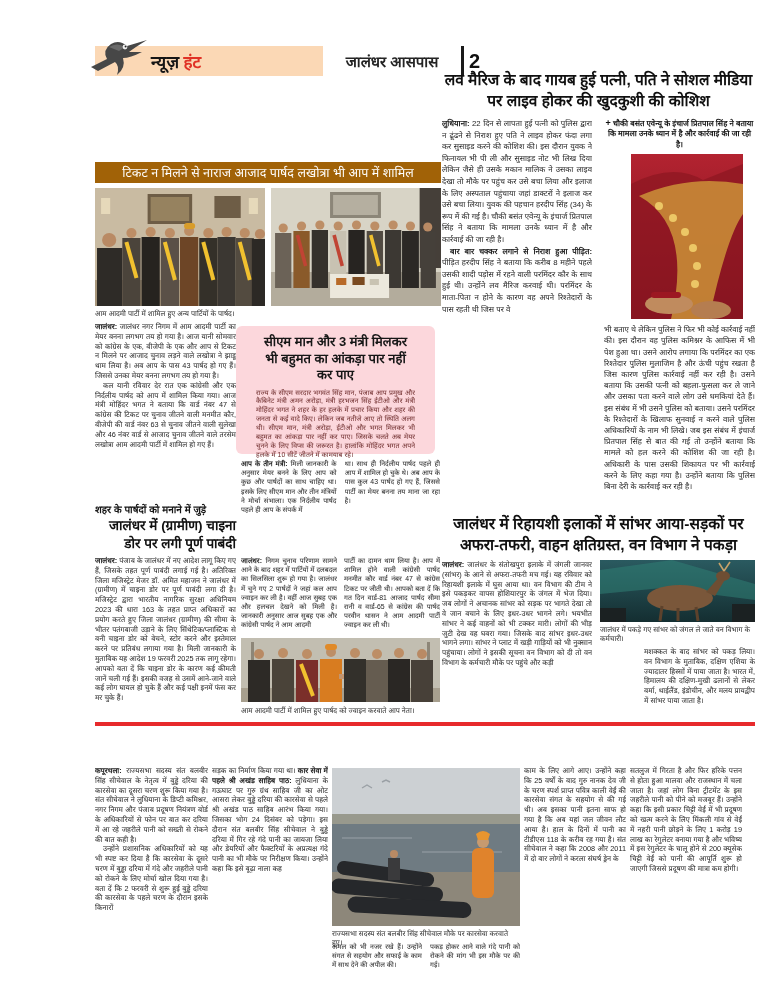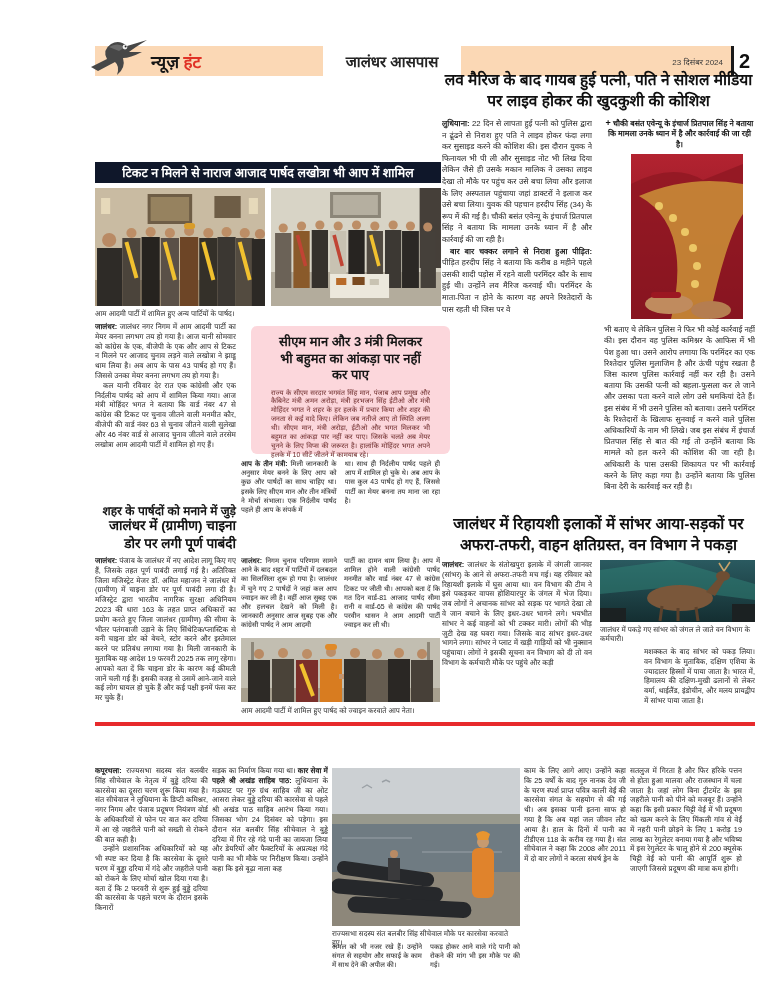--- a/index.html
+++ b/index.html
@@ -12,69 +12,68 @@
   .seg-logo { width:228px; background:#fbd8b5; position:relative; display:flex; align-items:center; padding-left:56px; gap:4px; }
   .eagle { position:absolute; left:-6px; top:-9px; width:60px; height:44px; }
   .logo-black { font-weight:bold; font-size:17px; color:#151515; letter-spacing:.3px; }
   .logo-red { font-weight:bold; font-size:17px; color:#e03226; }
   .seg-title { width:138px; display:flex; align-items:center; justify-content:center; font-weight:bold; font-size:15px; color:#242424; background:#fff; }
   .seg-date { flex:1; background:#fbd8b5; display:flex; align-items:center; justify-content:flex-end; padding-right:8px; font-size:8px; color:#3a3a3a; }
   .seg-page { width:24px; background:#fff; border-left:3px solid #1a1a1a; display:flex; align-items:center; justify-content:center; font-weight:bold; font-size:20px; color:#101010; }
 
   .headline { font-weight:bold; color:#101010; }
   .h-main { left:95px; top:80px; width:346px; font-size:28px; line-height:38px; letter-spacing:-.5px; }
-  .strap { left:95px; top:162px; width:346px; height:21px; background:#0f172a; color:#fff; font-weight:bold; font-size:12.5px; display:flex; align-items:center; justify-content:center; }
+  .strap { left:95px; top:162px; width:346px; height:21px; background:#a16207; color:#fff; font-weight:normal; font-size:12.5px; display:flex; align-items:center; justify-content:center; }
 
   .photo { overflow:hidden; background:#c8c2b4; }
   .photo svg { display:block; width:100%; height:100%; }
   .photos-row { left:95px; top:188px; width:346px; height:118px; display:flex; gap:6px; }
   .photos-row .photo { flex:1; }
 
   .caption { font-size:7.2px; line-height:9px; color:#2a2a2a; }
   .bodytext { font-size:7.3px; line-height:9.8px; text-align:justify; color:#242424; overflow:hidden; }
   .bodytext p + p { text-indent:8px; }
   .lead { font-weight:bold; }
   .small { font-size:6.9px; line-height:9.2px; }
 
-  .cm-box { left:251px; top:326px; width:199px; height:128px; background:#fcd7dc; border-radius:6px; padding:8px 20px 6px; }
+  .cm-box { left:236px; top:326px; width:199px; height:128px; background:#fcd7dc; border-radius:6px; padding:8px 20px 6px; }
   .cm-box .h { font-size:13px; line-height:16.5px; font-weight:bold; text-align:center; color:#161616; margin-bottom:5px; }
   .cm-box .b { font-size:6.9px; line-height:8.9px; text-align:justify; color:#6d2b2b; overflow:hidden; height:76px; }
 
   .cols { display:flex; gap:8px; }
   .cols > div { flex:1; }
 
   .h-sub { font-size:13.5px; line-height:17.5px; text-align:right; }
   .h-mid { font-size:15.5px; line-height:20.5px; text-align:center; }
 
   .callout { font-weight:bold; font-size:7.8px; line-height:10.4px; text-align:center; color:#161616; }
   .callout .plus { color:#111; font-size:9px; }
 
   .rule-red { left:95px; top:722px; width:660px; height:4px; background:#e72a2c; }
   .h-bottom { left:95px; top:731px; width:660px; font-size:19px; line-height:26px; text-align:center; color:#8d2422; font-weight:bold; }
 
-  .center-bold { text-align:right; font-weight:bold; font-size:12px; color:#161616; }
+  .center-bold { text-align:left; font-weight:bold; font-size:10px; color:#161616; }
 </style>
 </head>
 <body>
 
 <div class="page">
 
   <header class="masthead abs">
     <div class="seg-logo">
       <svg class="eagle" viewBox="0 0 60 44">
         <path d="M2 30 L18 22 Q13 13 22 7 Q30 2 38 9 L58 3 Q45 11 40 15 L53 15 Q41 21 34 21 Q37 31 28 38 Q31 29 26 25 L9 34 Z" fill="#474747"></path>
         <path d="M20 10 Q28 5 36 10 L30 14 Z" fill="#6a6a6a"></path>
         <circle cx="36" cy="10" r="2.4" fill="#efefef"></circle>
         <circle cx="36.6" cy="9.6" r="1" fill="#222"></circle>
       </svg>
       <span class="logo-black">न्यूज़</span>
       <span class="logo-red">हंट</span>
     </div>
     <div class="seg-title">जालंधर आसपास</div>
-    <div class="seg-date">23 दिसंबर 2024</div>
     <div class="seg-page">2</div>
   </header>
 
   <div class="abs strap">टिकट न मिलने से नाराज आजाद पार्षद लखोत्रा भी आप में शामिल</div>
 
   <div class="abs photos-row">
     <div class="photo">
       <svg viewBox="0 0 168 118" preserveAspectRatio="none">
         <rect width="168" height="118" fill="#c9bba2"></rect>
         <rect y="92" width="168" height="26" fill="#a8977c"></rect>

